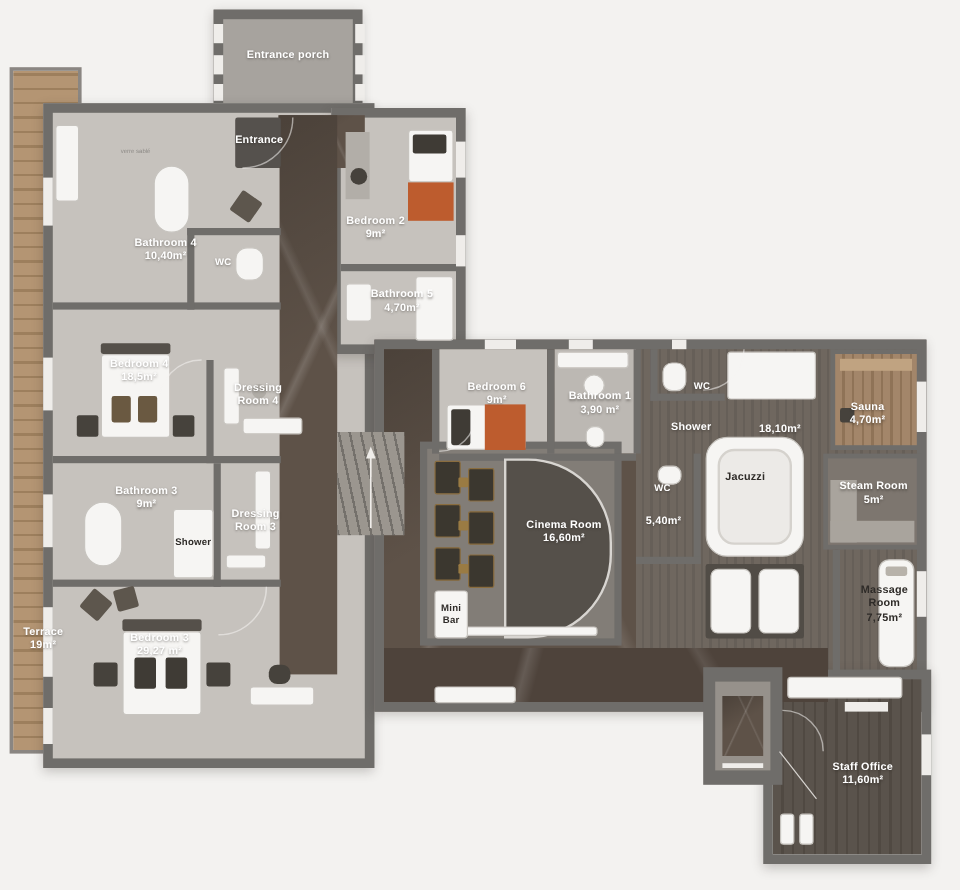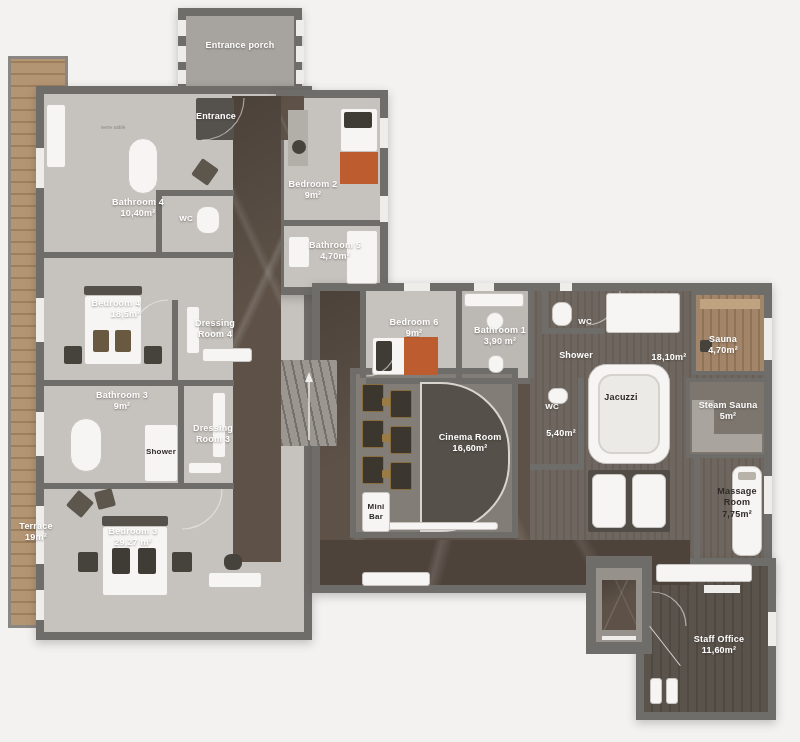--- a/index.html
+++ b/index.html
@@ -251,27 +251,27 @@
   <div class="lbl sm" style="left:186px;top:219px;">
     <span>WC</span></div>
 
   <div class="lbl" style="left:313px;top:190px;">
     <span>Bedroom 2</span>
     <span class="area">9m²</span></div>
   <div class="lbl" style="left:335px;top:251px;">
     <span>Bathroom 5</span>
     <span class="area">4,70m²</span></div>
 
-  <div class="lbl" style="left:116px;top:309px;text-align:right;">
+  <div class="lbl" style="left:116px;top:309px;">
     <span>Bedroom 4</span>
     <span class="area">18,5m²</span></div>
   <div class="lbl wrap" style="left:215px;top:329px;">
     <span>Dressing Room 4</span></div>
 
-  <div class="lbl" style="left:122px;top:401px;">
+  <div class="lbl" style="left:122px;top:415px;">
     <span>Bathroom 3</span>
     <span class="area">9m²</span></div>
   <div class="lbl wrap" style="left:213px;top:434px;">
     <span>Dressing Room 3</span></div>
   <div class="lbl dark sm" style="left:161px;top:452px;">
     <span>Shower</span></div>
 
   <div class="lbl" style="left:36px;top:532px;">
     <span>Terrace</span>
     <span class="area">19m²</span></div>
@@ -283,37 +283,37 @@
     <span>Bedroom 6</span>
     <span class="area">9m²</span></div>
   <div class="lbl" style="left:500px;top:336px;">
     <span>Bathroom 1</span>
     <span class="area">3,90 m²</span></div>
 
   <div class="lbl sm" style="left:585px;top:322px;">
     <span>WC</span></div>
   <div class="lbl" style="left:576px;top:356px;">
     <span>Shower</span></div>
-  <div class="lbl" style="left:650px;top:358px;margin-left:19px;">
+  <div class="lbl" style="left:650px;top:358px;">
     <span>18,10m²</span></div>
   <div class="lbl" style="left:723px;top:345px;">
     <span>Sauna</span>
     <span class="area">4,70m²</span></div>
 
   <div class="lbl" style="left:470px;top:443px;">
     <span>Cinema Room</span>
     <span class="area">16,60m²</span></div>
   <div class="lbl sm" style="left:552px;top:407px;">
     <span>WC</span></div>
-  <div class="lbl" style="left:553px;top:434px;padding-left:16px;">
+  <div class="lbl" style="left:553px;top:434px;">
     <span>5,40m²</span></div>
   <div class="lbl dark" style="left:621px;top:398px;">
     <span>Jacuzzi</span></div>
   <div class="lbl" style="left:728px;top:411px;">
-    <span>Steam Sauna</span>
+    <span>Steam Room</span>
     <span class="area">5m²</span></div>
   <div class="lbl dark wrap" style="left:737px;top:503px;width:50px;">
     <span>Massage Room</span>
     <span class="area">7,75m²</span></div>
   <div class="lbl dark sm wrap-narrow" style="left:376px;top:512px;">
     <span>Mini Bar</span></div>
   <div class="lbl" style="left:719px;top:645px;">
     <span>Staff Office</span>
     <span class="area">11,60m²</span></div>
 

